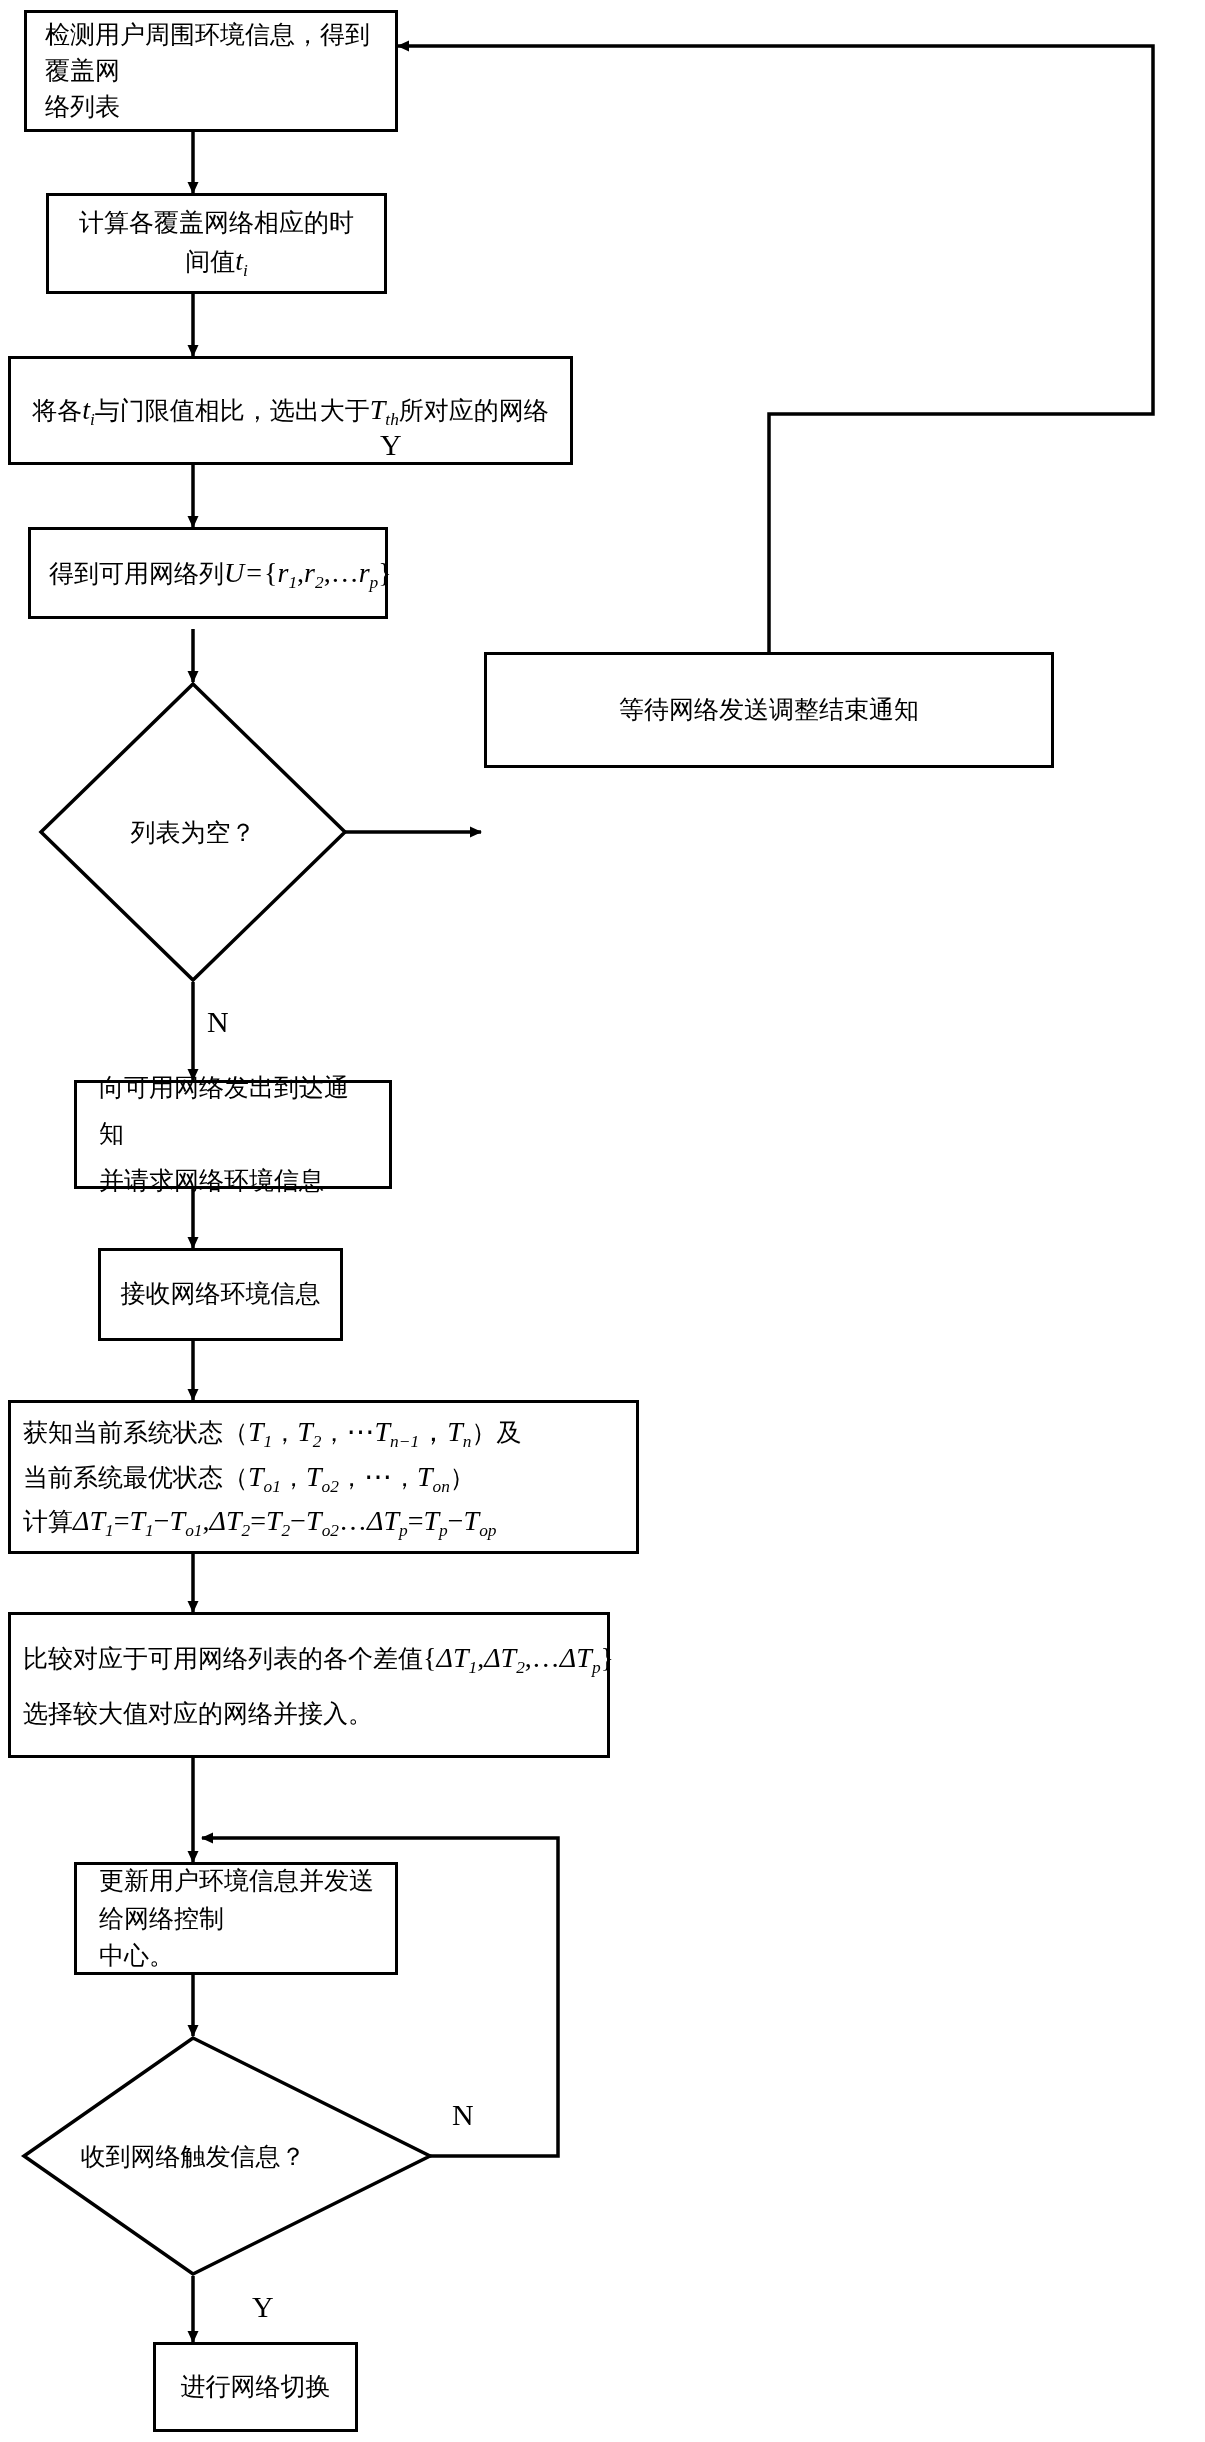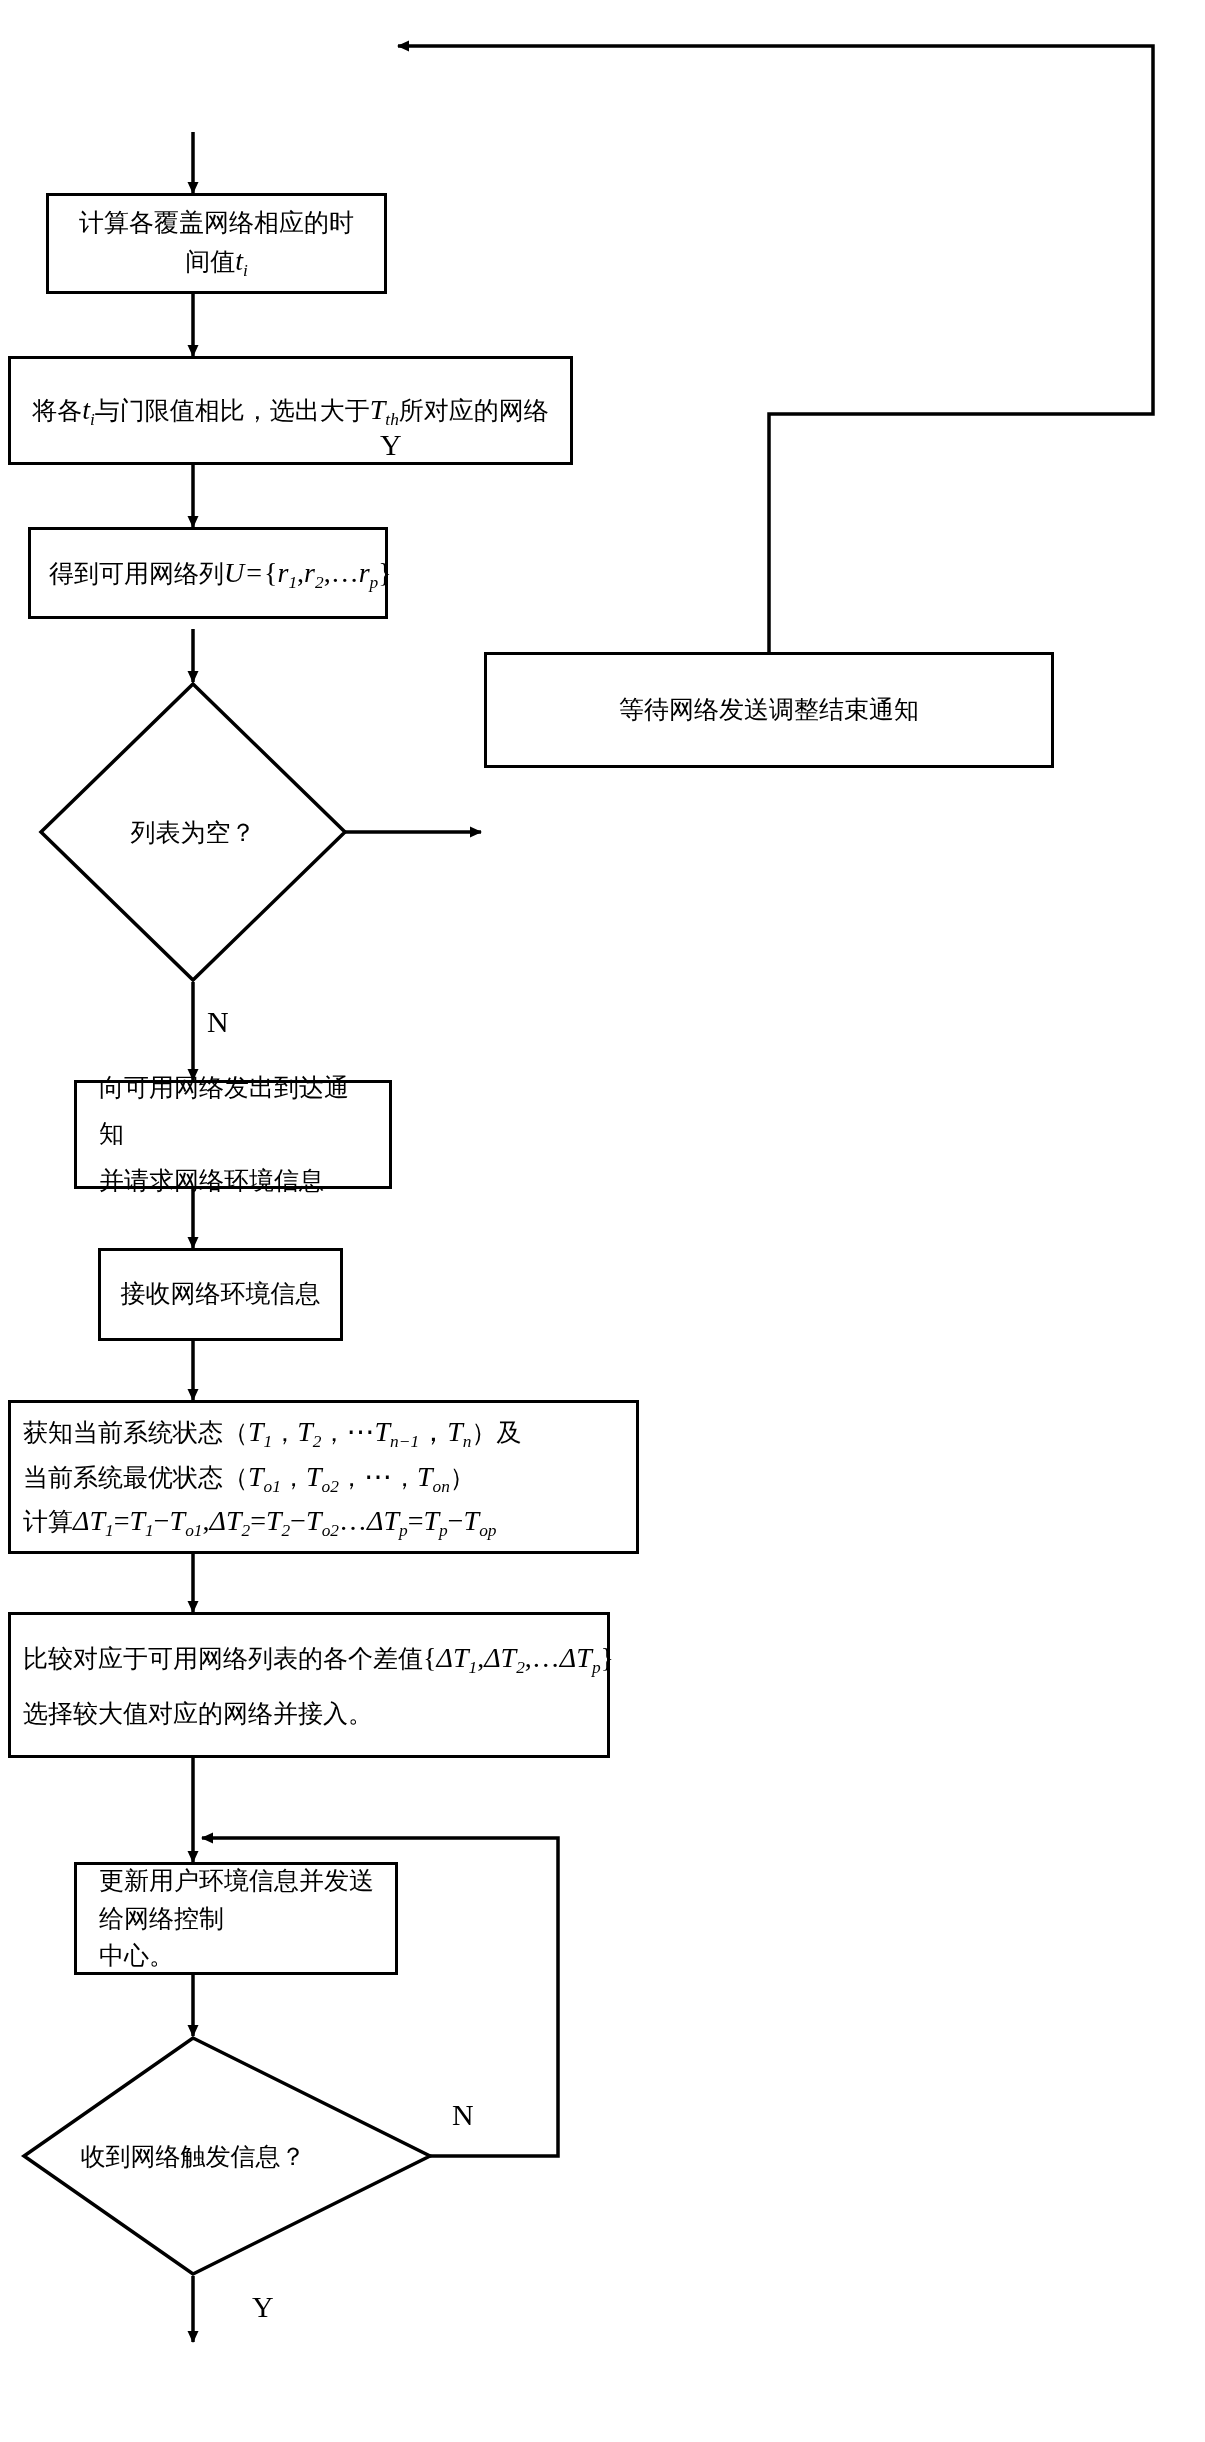--- a/index.html
+++ b/index.html
@@ -125,20 +125,26 @@
 
       <line x1="193" y1="2276" x2="193" y2="2342" marker-end="url(#arrow)"></line>
     </g>
 
     <g stroke="#000" stroke-width="3.5" fill="#ffffff">
       <polygon points="193,684 345,832 193,980 41,832"></polygon>
       <polygon points="193,2038 430,2156 193,2274 24,2156"></polygon>
     </g>
   </svg>
 
+  <div class="node proc" style="left:24px; top:10px; width:374px; height:122px;">
+    <div class="proc-inner left">
+      <div>检测用户周围环境信息，得到覆盖网</div>
+      <div>络列表</div>
+    </div>
+  </div>
 
   <div class="node proc" style="left:46px; top:193px; width:341px; height:101px;">
     <div class="proc-inner center">
       <span>计算各覆盖网络相应的时间值</span><span class="m"><span>t</span><sub>i</sub></span>
     </div>
   </div>
 
   <div class="node proc" style="left:8px; top:356px; width:565px; height:109px;">
     <div class="proc-inner center" style="white-space:nowrap;">
       <span>将各</span><span class="m"><span>t</span><sub>i</sub></span><span>与门限值相比，选出大于</span><span class="m"><span>T</span><sub>th</sub></span><span>所对应的网络</span>
@@ -204,19 +210,24 @@
     <div class="proc-inner left" style="padding-left:22px; line-height:1.5;">
       <div>更新用户环境信息并发送给网络控制</div>
       <div>中心。</div>
     </div>
   </div>
 
   <div class="dec-label" style="left:60px; top:2130px; width:266px; height:52px;">
     <span>收到网络触发信息？</span>
   </div>
 
+  <div class="node proc" style="left:153px; top:2342px; width:205px; height:90px;">
+    <div class="proc-inner center">
+      <span>进行网络切换</span>
+    </div>
+  </div>
 
   <div class="edge-label" style="left:380px; top:428px;">Y</div>
   <div class="edge-label" style="left:207px; top:1005px;">N</div>
   <div class="edge-label" style="left:452px; top:2098px;">N</div>
   <div class="edge-label" style="left:252px; top:2290px;">Y</div>
 
 </div>
 
 </body></html>

